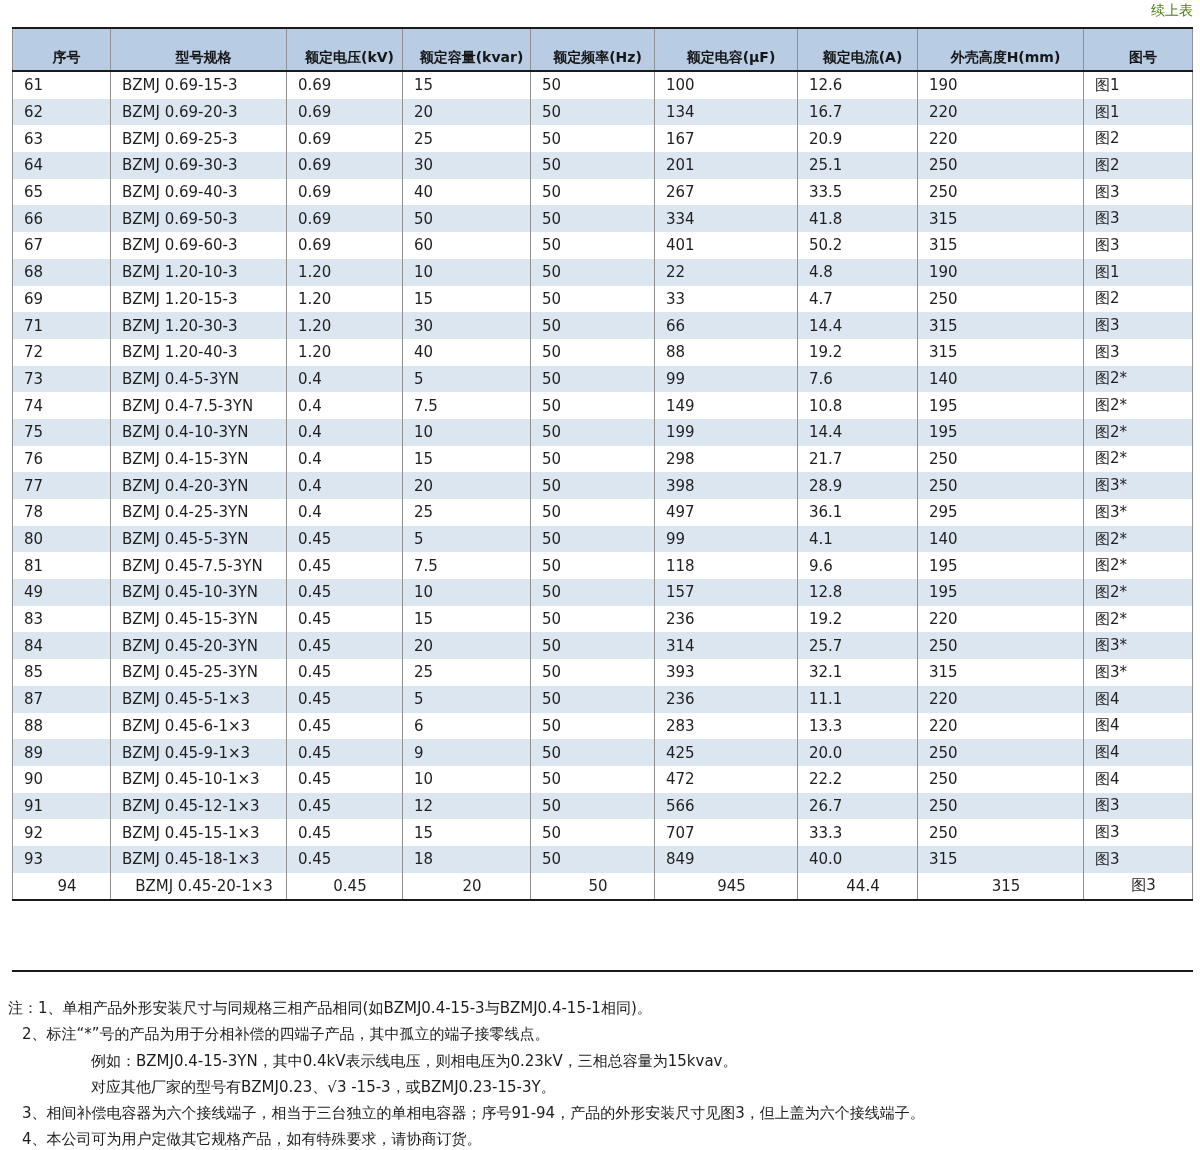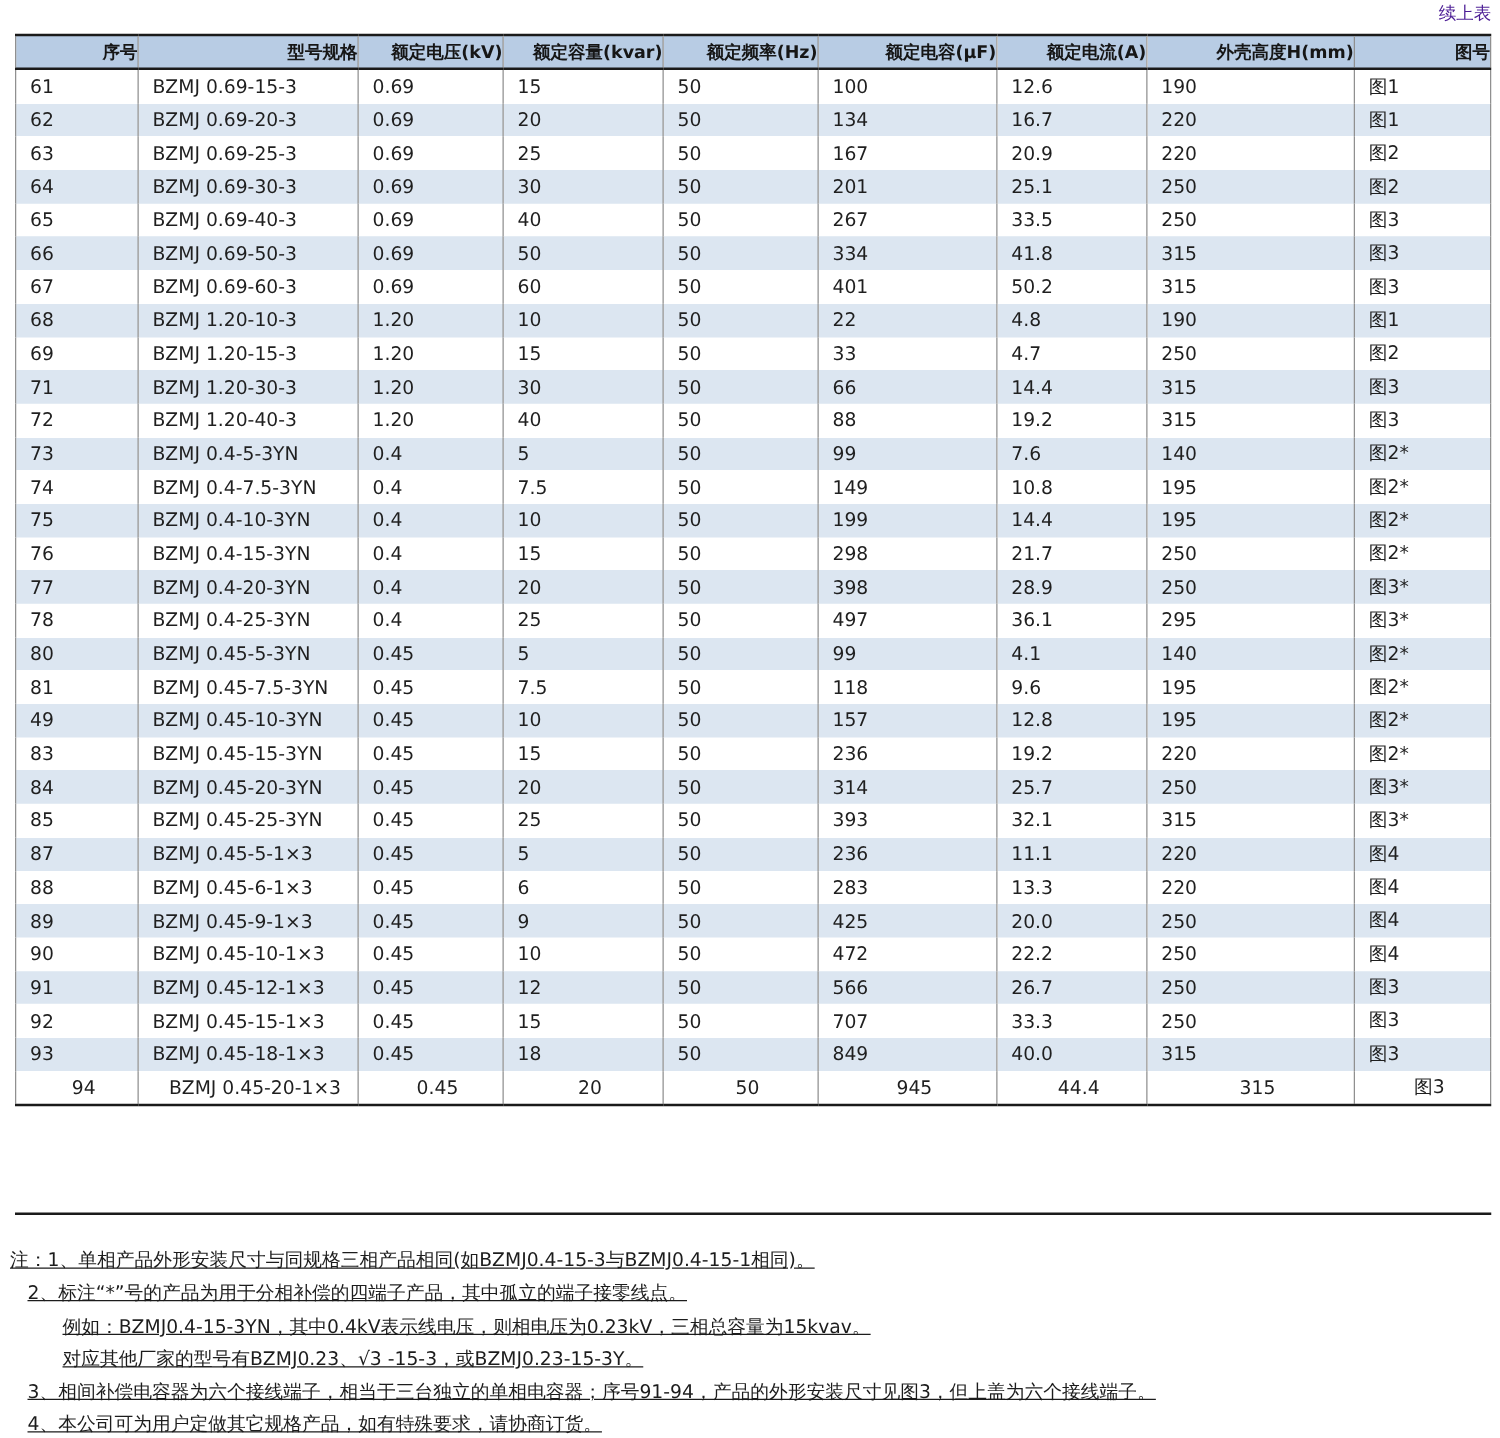--- a/index.html
+++ b/index.html
@@ -15,39 +15,39 @@
     color: #1f1f1f;
     overflow: hidden;
   }
   .continuation {
     position: absolute;
     top: 2px;
     left: 12px;
     width: 1181px;
     text-align: right;
     font-size: 14px;
-    color: #4c1d95;
+    color: #4d7c0f;
   }
   table.spec-table {
     position: absolute;
     top: 27px;
     left: 12px;
     width: 1181px;
     border-collapse: collapse;
     table-layout: fixed;
   }
   table.spec-table th {
     background: #b8cce4;
     border-top: 2px solid #1a1a1a;
     border-bottom: 2px solid #1a1a1a;
     height: 25px;
     font-size: 14px;
     font-weight: bold;
-    text-align: right;
-    padding: 0 0 0 10px;
+    text-align: center;
+    padding: 16px 0 0 10px;
     white-space: nowrap;
     overflow: hidden;
     color: #161616;
   }
   table.spec-table td {
     height: 26.7px;
     font-size: 15px;
     text-align: left;
     padding: 0 0 0 11px;
     white-space: nowrap;
@@ -73,24 +73,24 @@
   }
   .notes {
     position: absolute;
     top: 995px;
     left: 0;
     width: 1195px;
     font-size: 15px;
     line-height: 26.3px;
     color: #1c1c1c;
   }
-  .note-line { white-space: nowrap; text-decoration: underline; }
+  .note-line { white-space: nowrap; }
   .indent-0 { margin-left: 8px; }
   .indent-1 { margin-left: 22px; }
-  .indent-2 { margin-left: 50px; }
+  .indent-2 { margin-left: 91px; }
 </style>
 </head>
 <body>
 
 <div class="continuation">续上表</div>
 
 <table class="spec-table">
   <colgroup>
     <col style="width:98px">
     <col style="width:176px">

